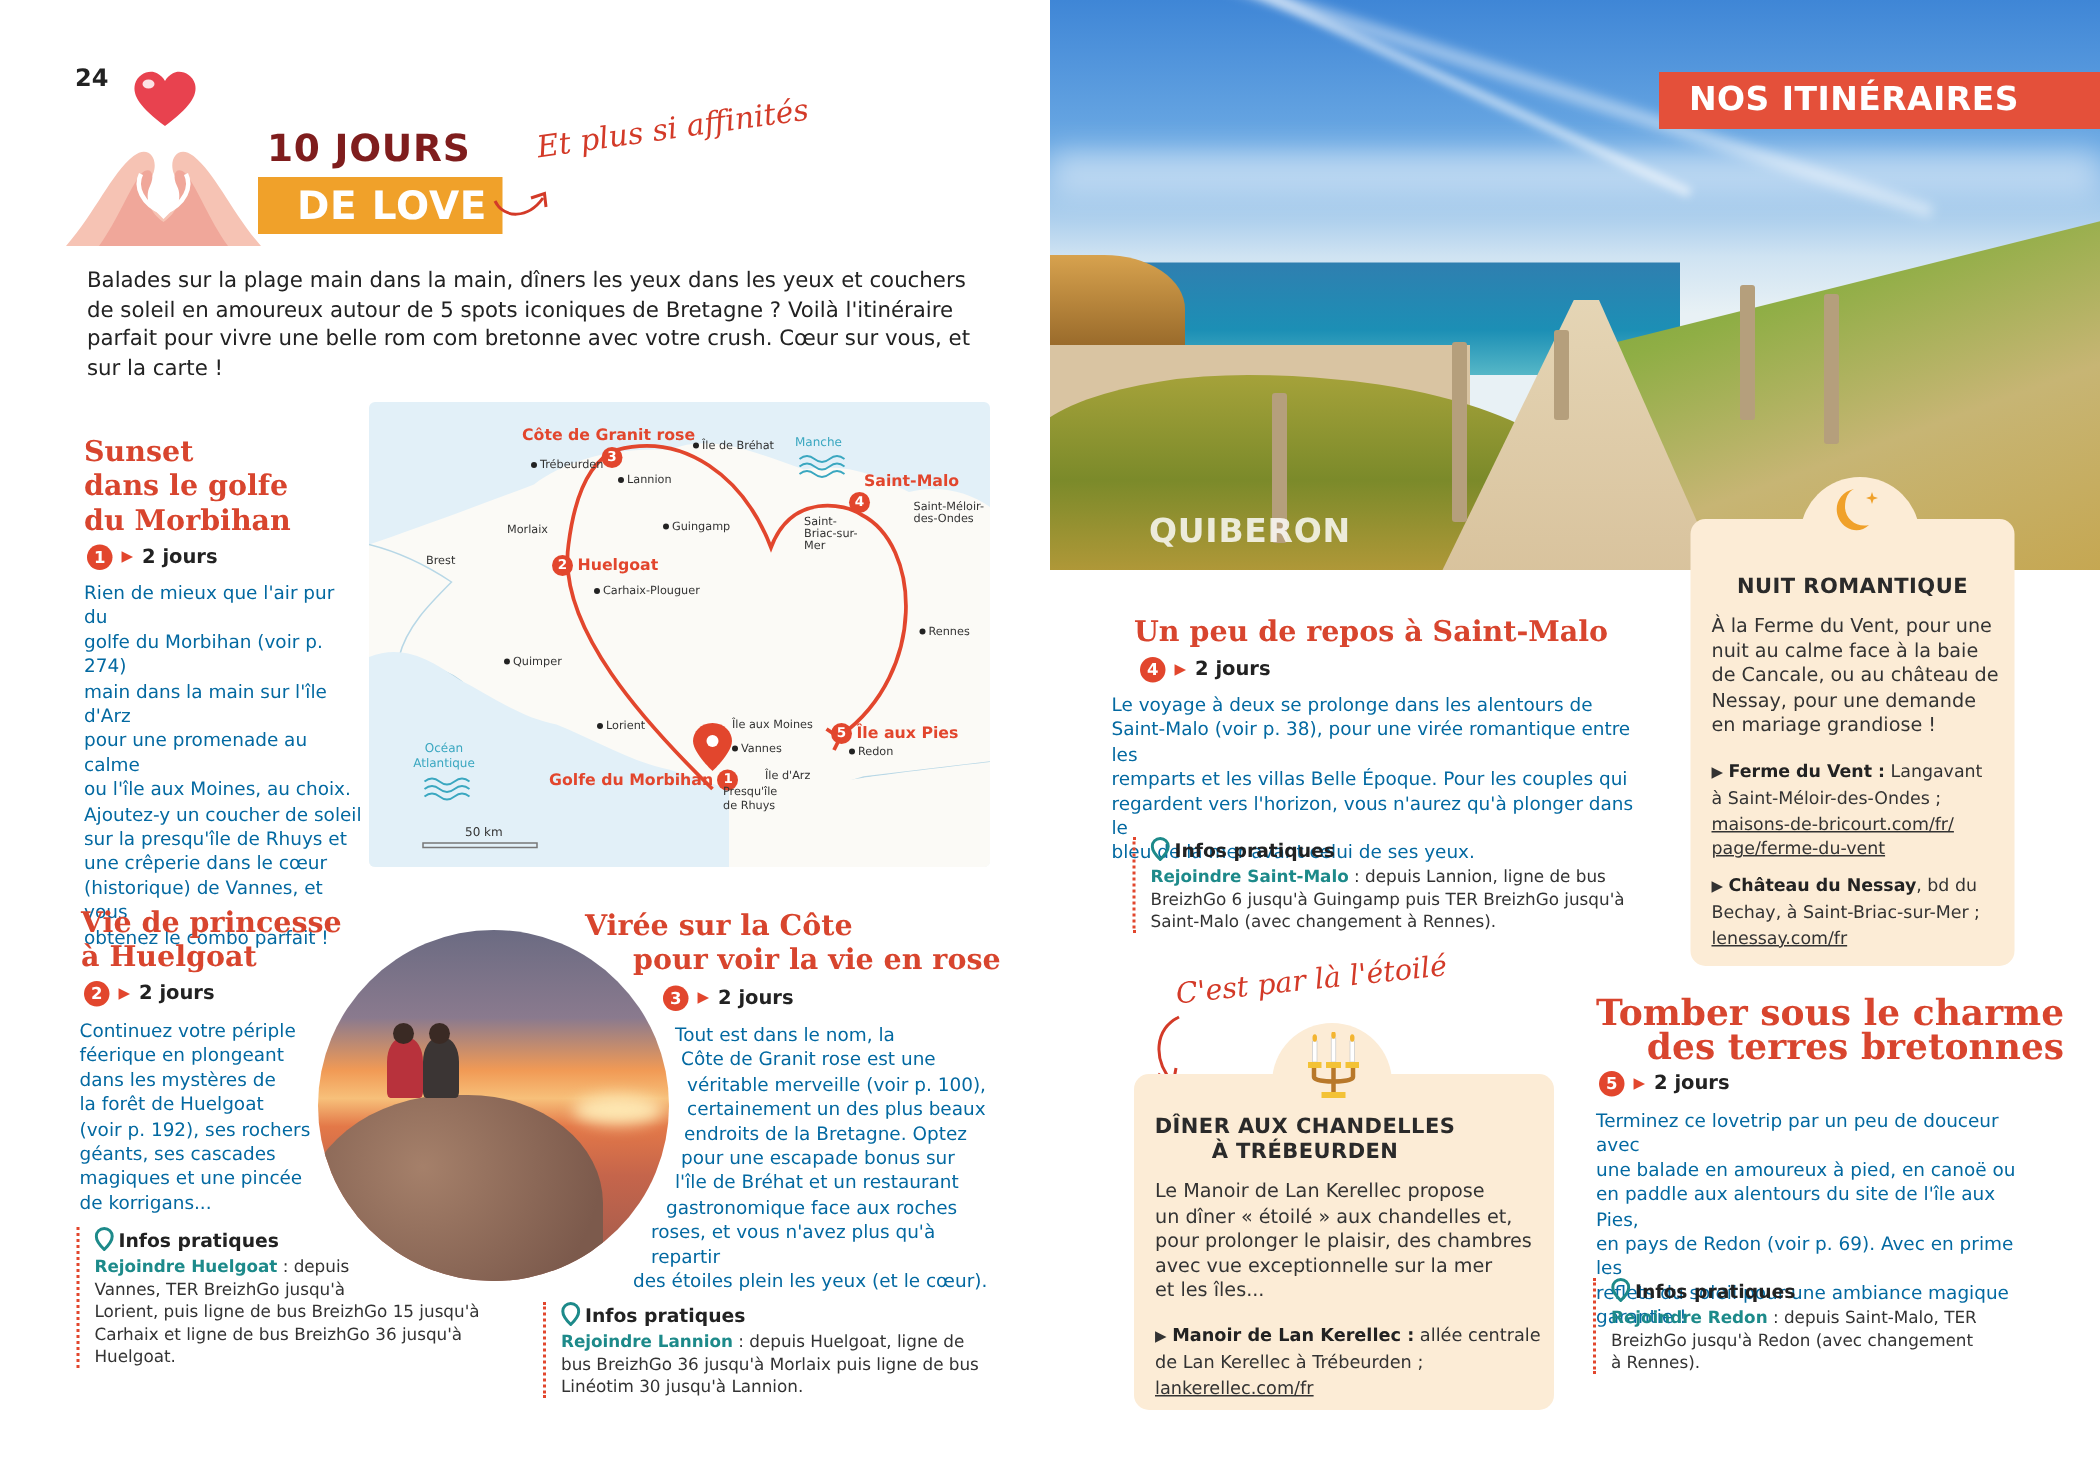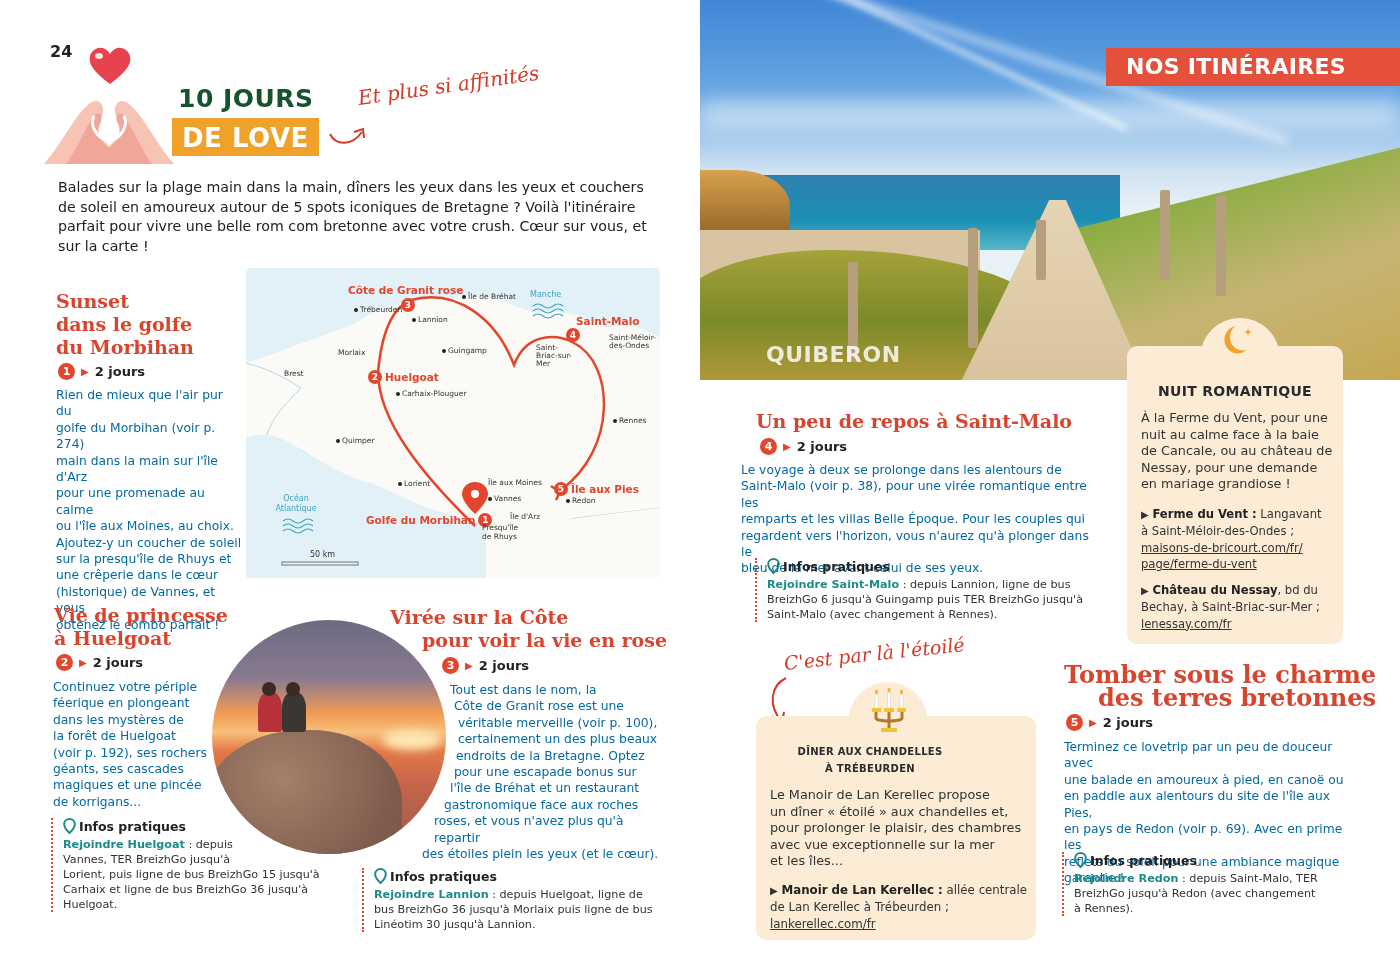--- a/index.html
+++ b/index.html
@@ -7,22 +7,22 @@
   body { font-family: "DejaVu Sans", sans-serif; color: #2a2a2a; position: relative; }
 
   .page-left { position: absolute; left: 0; top: 0; width: 700px; height: 980px; background: #fff; }
   .page-right { position: absolute; left: 700px; top: 0; width: 700px; height: 980px; background: #fff; }
 
   .page-num { position: absolute; left: 50px; top: 42px; font-size: 16px; font-weight: bold; color: #222; }
 
   
   .hands { position: absolute; left: 44px; top: 86px; width: 130px; height: 80px; }
   .big-heart { position: absolute; left: 88px; top: 46px; width: 44px; height: 40px; }
-  .title1 { position: absolute; left: 178px; top: 84px; font-family: "DejaVu Sans", sans-serif; font-weight: bold; font-size: 25px; color: #14532d; letter-spacing: 0.5px; }
-  .title2-box { position: absolute; left: 172px; top: 118px; background: #f0a12a; padding: 2px 10px 0 10px; height: 38px; }
+  .title1 { position: absolute; left: 178px; top: 84px; font-family: "DejaVu Sans", sans-serif; font-weight: bold; font-size: 25px; color: #7f1d1d; letter-spacing: 0.5px; }
+  .title2-box { position: absolute; left: 172px; top: 118px; background: #f0a12a; padding: 2px 10px 0 26px; height: 38px; }
   .title2 { font-family: "DejaVu Sans", sans-serif; font-weight: bold; font-size: 26px; color: #fff; line-height: 36px; letter-spacing: 0.5px; }
   .script-tag { position: absolute; left: 358px; top: 86px; font-family: "DejaVu Serif", serif; font-style: italic; font-size: 20px; color: #d33a28; transform: rotate(-8deg); transform-origin: left center; }
   .script-arrow { position: absolute; left: 326px; top: 110px; width: 50px; height: 40px; }
 
   .intro { position: absolute; left: 58px; top: 178px; width: 590px; font-size: 14.2px; line-height: 19.5px; color: #222; }
 
   
   .sec-title { position: absolute; font-family: "DejaVu Serif", serif; font-weight: bold; color: #d8452e; font-size: 19px; line-height: 23px; }
   .days { position: absolute; display: flex; align-items: center; gap: 6px; font-size: 13px; font-weight: bold; color: #222; }
   .num-badge { width: 17px; height: 17px; border-radius: 50%; background: #e2462d; color: #fff; font-size: 11px; font-weight: bold; display: flex; align-items: center; justify-content: center; }
@@ -359,21 +359,21 @@
     <ellipse cx="8.5" cy="4" rx="1.5" ry="2.5" fill="#f3b531"></ellipse>
     <ellipse cx="21" cy="2" rx="1.5" ry="2.5" fill="#f3b531"></ellipse>
     <ellipse cx="33.5" cy="4" rx="1.5" ry="2.5" fill="#f3b531"></ellipse>
     <rect x="4" y="20" width="9" height="4" fill="#f3c236"></rect>
     <rect x="16" y="20" width="10" height="4" fill="#f3c236"></rect>
     <rect x="29" y="20" width="9" height="4" fill="#f3c236"></rect>
     <path d="M8 24 L8 30 C8 34 34 34 34 30 L34 24" fill="none" stroke="#b8782a" stroke-width="3"></path>
     <rect x="19.5" y="24" width="3" height="16" fill="#b8782a"></rect>
     <rect x="13" y="40" width="16" height="4" fill="#f3c236"></rect>
   </svg>
-  <div class="box-title" style="left:56px; top:743px; width:228px; font-size:10px; line-height:17px;">
+  <div class="box-title" style="left:56px; top:743px; width:228px; font-size:14px; line-height:17px;">
     <div>DÎNER AUX CHANDELLES</div>
     <div>À TRÉBEURDEN</div>
   </div>
   <div class="box-text" style="left:70px; top:787px; width:262px; font-size:12.8px; line-height:16.5px;">
     <div>Le Manoir de Lan Kerellec propose</div>
     <div>un dîner « étoilé » aux chandelles et,</div>
     <div>pour prolonger le plaisir, des chambres</div>
     <div>avec vue exceptionnelle sur la mer</div>
     <div>et les îles...</div>
   </div>

